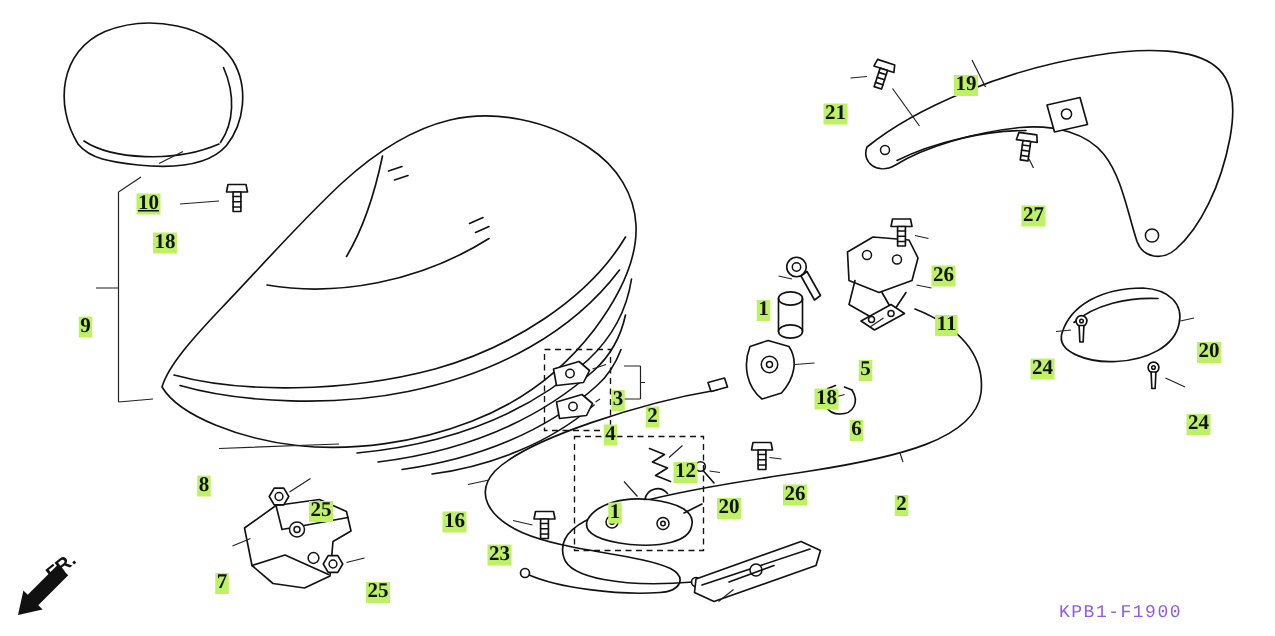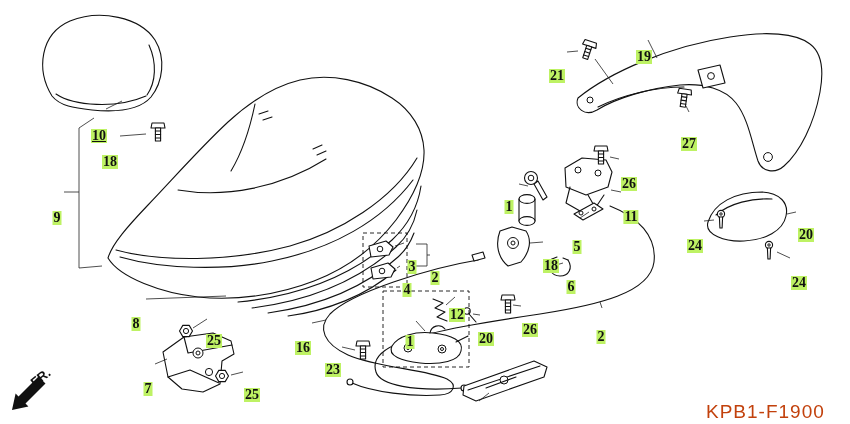--- a/index.html
+++ b/index.html
@@ -1,22 +1,22 @@
 <!DOCTYPE html>
 <html><head>
 <meta charset="utf-8">
 <style>
   html,body{margin:0;padding:0;background:#fff;}
   .stage{position:relative;width:850px;height:424px;background:#ffffff;overflow:hidden;
          font-family:"Liberation Sans",sans-serif;}
   .part-label{position:absolute;transform:translate(-50%,-50%);
               font-family:"Liberation Serif",serif;font-size:14px;font-weight:700;color:#111;
               background:#bef264;padding:0 1px;line-height:1;margin-top:24px;}
-  .code{position:absolute;left:706px;top:401px;font-family:Liberation Sans, sans-serif;
-        font-size:19px;letter-spacing:1px;color:#c2410c;}
+  .code{position:absolute;left:706px;top:401px;font-family:Liberation Mono, monospace;
+        font-size:12px;letter-spacing:1px;color:#8b5cf6;}
   .fr{position:absolute;left:4px;top:356px;width:74px;height:66px;}
   .fr .fr-text{position:absolute;left:26px;top:14px;transform:rotate(-38deg);
                font-weight:700;font-size:13px;color:#111;font-family:"Liberation Sans",sans-serif;}
   
   .ln{fill:none;stroke:#111;stroke-width:1.1;stroke-linecap:round;stroke-linejoin:round;}
   .fw{fill:#fff;stroke:#111;stroke-width:1.1;stroke-linejoin:round;}
   .hole{fill:#fff;stroke:#111;stroke-width:1;}
   .dash{fill:none;stroke:#111;stroke-width:0.9;stroke-dasharray:4 3;}
   .ld{fill:none;stroke:#222;stroke-width:0.8;}
 </style>

